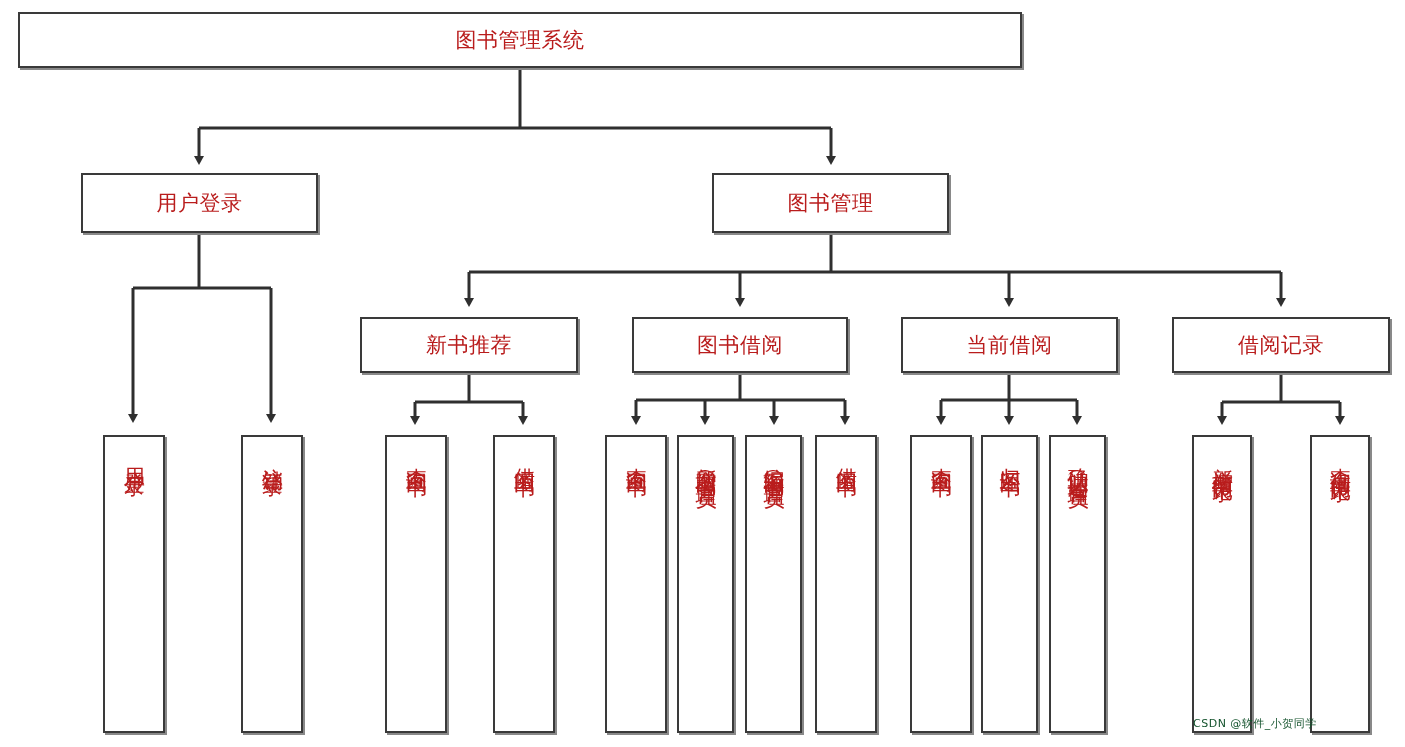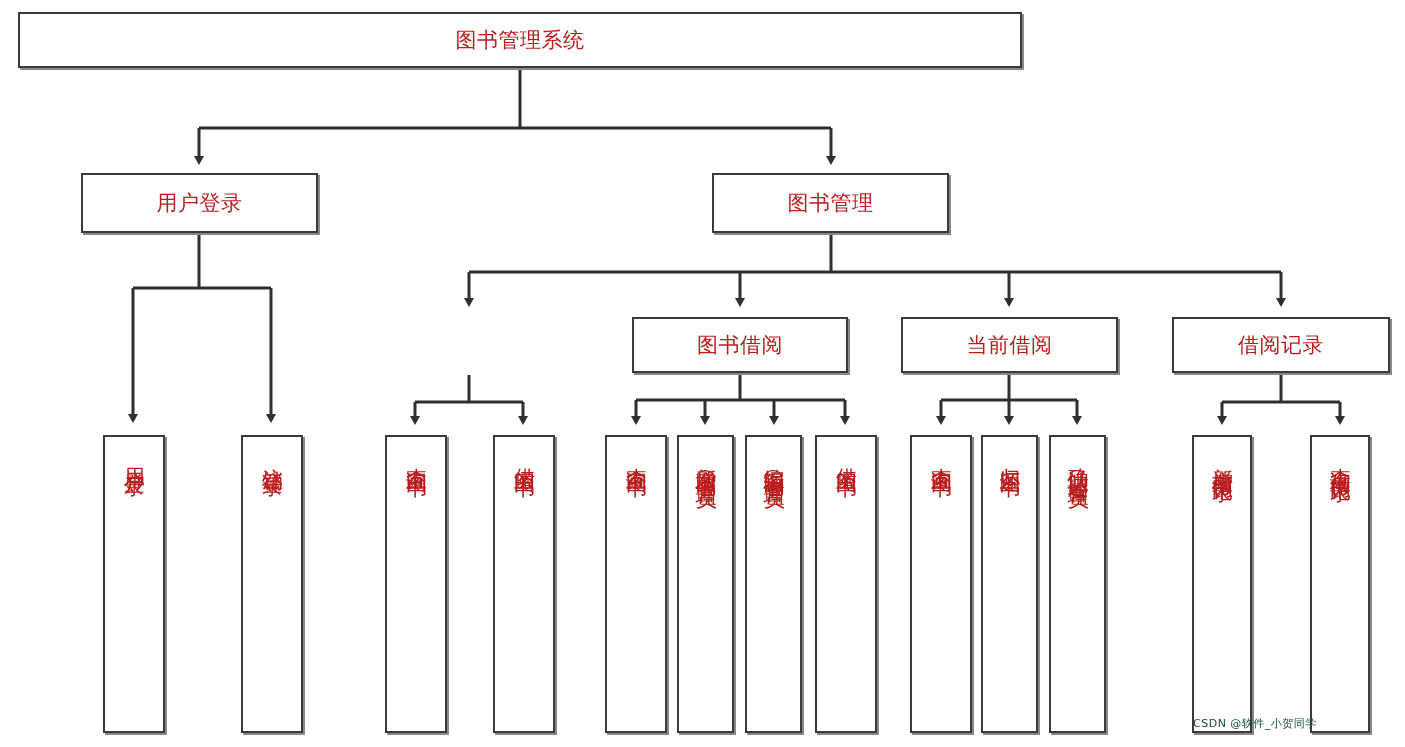--- a/index.html
+++ b/index.html
@@ -121,20 +121,23 @@
     <span class="node-label">图书管理系统</span>
   </div>
 
   <div class="node" style="left:81px; top:173px; width:237px; height:60px;">
     <span class="node-label">用户登录</span>
   </div>
   <div class="node" style="left:712px; top:173px; width:237px; height:60px;">
     <span class="node-label">图书管理</span>
   </div>
 
+  <div class="node" style="left:360px; top:317px; width:218px; height:56px;">
+    <span class="node-label">新书推荐</span>
+  </div>
   <div class="node" style="left:632px; top:317px; width:216px; height:56px;font-family:Liberation Serif, serif;">
     <span class="node-label">图书借阅</span>
   </div>
   <div class="node" style="left:1172px; top:317px; width:218px; height:56px;">
     <span class="node-label">借阅记录</span>
   </div>
   <div class="node" style="left:901px; top:317px; width:217px; height:56px;">
     <span class="node-label">当前借阅</span>
   </div>
 

